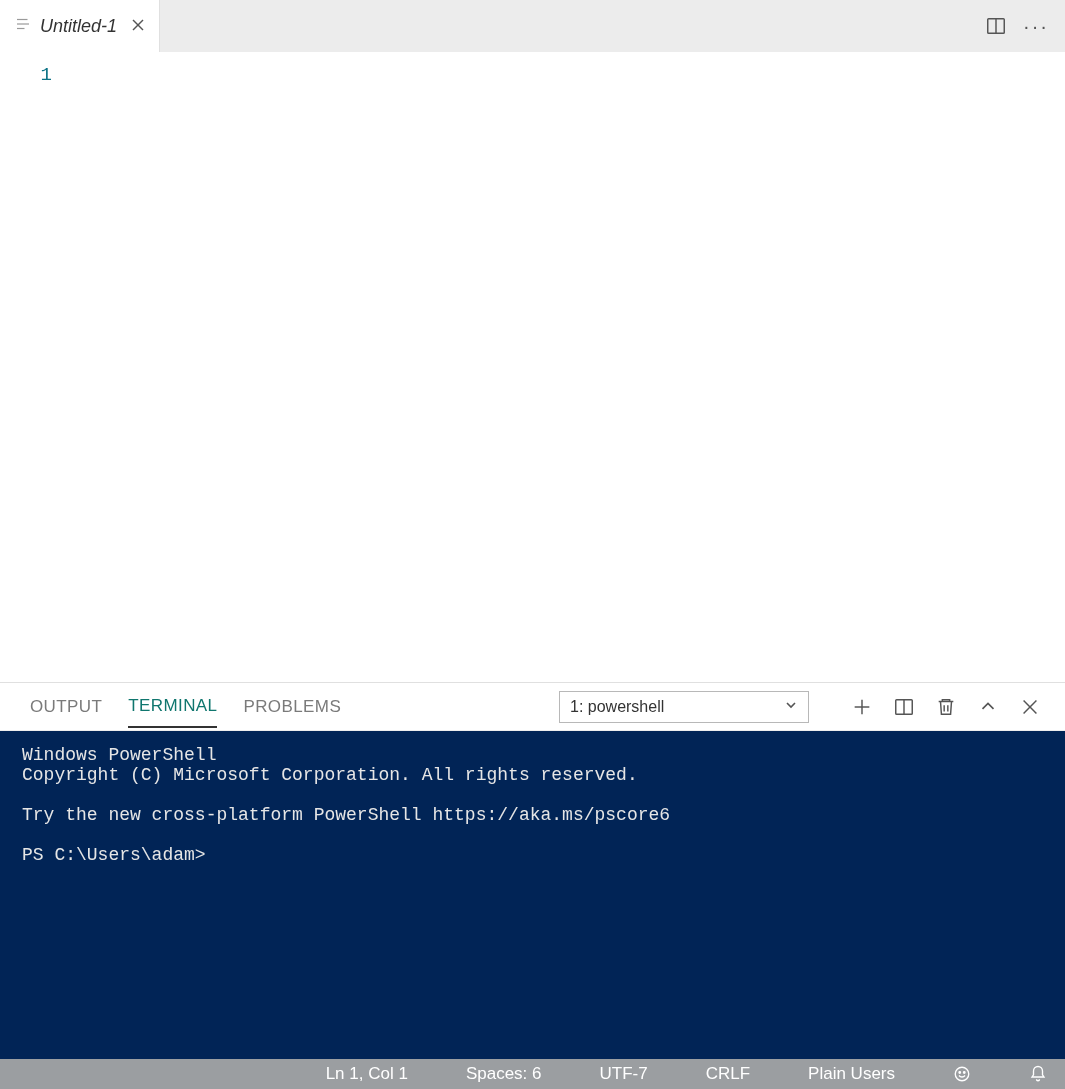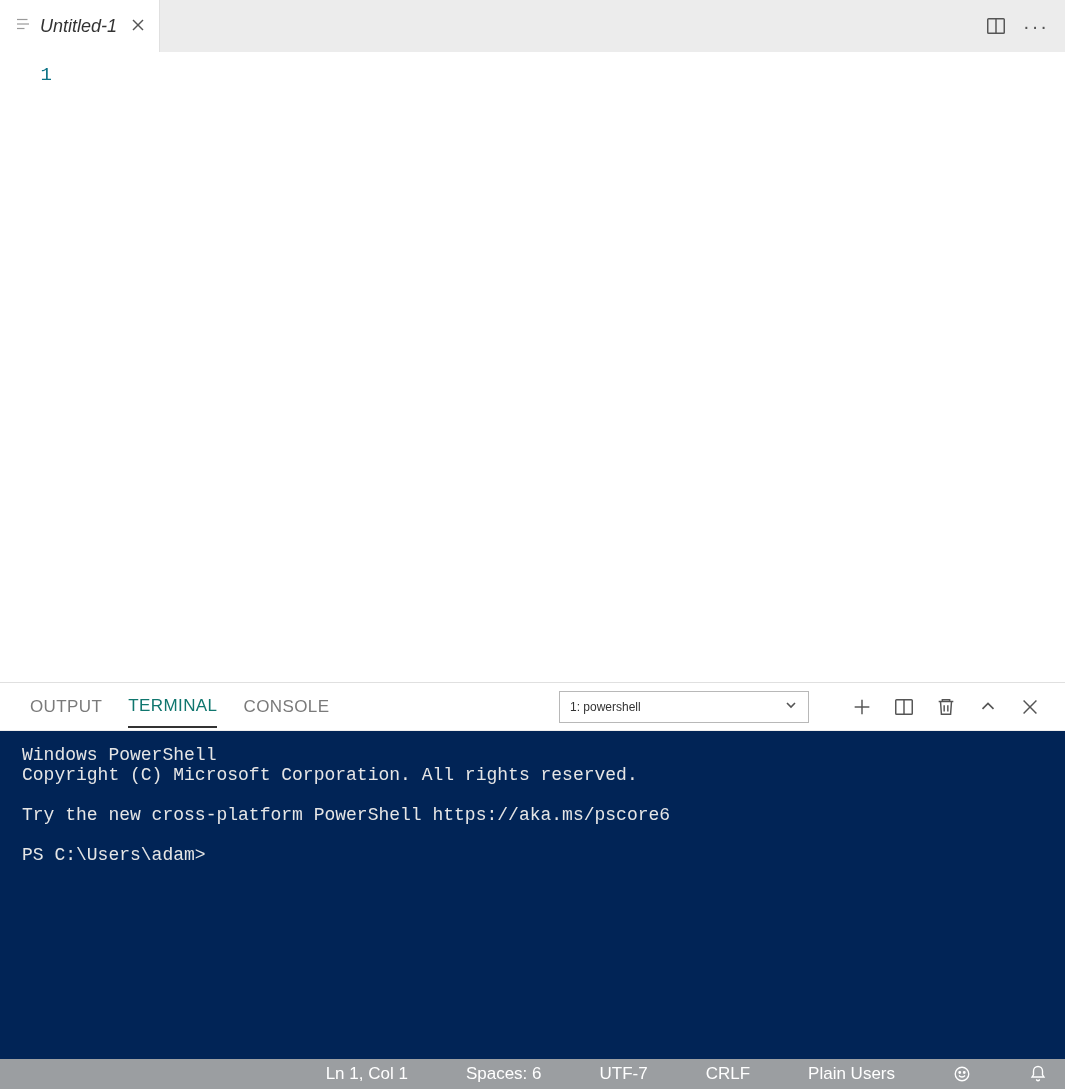--- a/index.html
+++ b/index.html
@@ -23,21 +23,21 @@
   .editor { flex: 1; display: flex; background: #fff; border-bottom: 1px solid #e0e0e0; }
   .gutter { width: 70px; text-align: right; padding: 12px 18px 0 0; color: #0b7285; font-family: Consolas, "Courier New", monospace; font-size: 19px; }
   .code-area { flex: 1; }
 
   
   .panel { height: 376px; display: flex; flex-direction: column; background: #fff; }
   .panel-header { height: 48px; display: flex; align-items: center; padding: 0 24px 0 30px; gap: 26px; background: #fff; border-bottom: 1px solid #eee; }
   .panel-tab { font-size: 17px; color: #7a7a7a; letter-spacing: 0.4px; cursor: pointer; padding: 10px 0; }
   .panel-tab.active { color: #0f766e; border-bottom: 2px solid #333; }
   .panel-header-spacer { flex: 1; }
-  .terminal-select { display: flex; align-items: center; justify-content: space-between; border: 1px solid #b8b8b8; height: 32px; width: 250px; padding: 0 10px; font-size: 12px; color: #333; cursor: pointer; }
+  .terminal-select { display: flex; align-items: center; justify-content: space-between; border: 1px solid #b8b8b8; height: 32px; width: 250px; padding: 0 10px; font-size: 16px; color: #333; cursor: pointer; }
   .chev { color: #555; }
   .panel-actions { display: flex; align-items: center; gap: 20px; margin-left: 16px; color: #555; }
 
   .terminal-body { flex: 1; background: #012456; color: #e6e6e6; font-family: Consolas, "Courier New", monospace; font-size: 18px; padding: 14px 22px; line-height: 20px; white-space: pre; overflow: hidden; }
 
   
   .statusbar { height: 30px; background: #9b9ea1; color: #fff; display: flex; align-items: center; padding: 0 18px; font-size: 17px; gap: 22px; }
   .statusbar .spacer { flex: 1; }
   .status-item { display: flex; align-items: center; gap: 6px; cursor: pointer; margin-left: 36px; }
   .status-icon svg { width: 18px; height: 18px; }
@@ -78,21 +78,21 @@
   <div class="gutter">
     <div>1</div>
   </div>
   <div class="code-area"></div>
 </div>
 
 <div class="panel">
   <div class="panel-header">
     <span class="panel-tab">OUTPUT</span>
     <span class="panel-tab active">TERMINAL</span>
-    <span class="panel-tab">CONSOLE</span>
+    <span class="panel-tab">PROBLEMS</span>
     <div class="panel-header-spacer"></div>
     <div class="terminal-select">
       <span>1: powershell</span>
       <span class="chev">
         <svg width="14" height="14" viewBox="0 0 14 14" stroke="currentColor" fill="none" stroke-width="1.6">
             <polyline points="3,5 7,9 11,5"></polyline>
           </svg>
       </span>
     </div>
     <div class="panel-actions">

